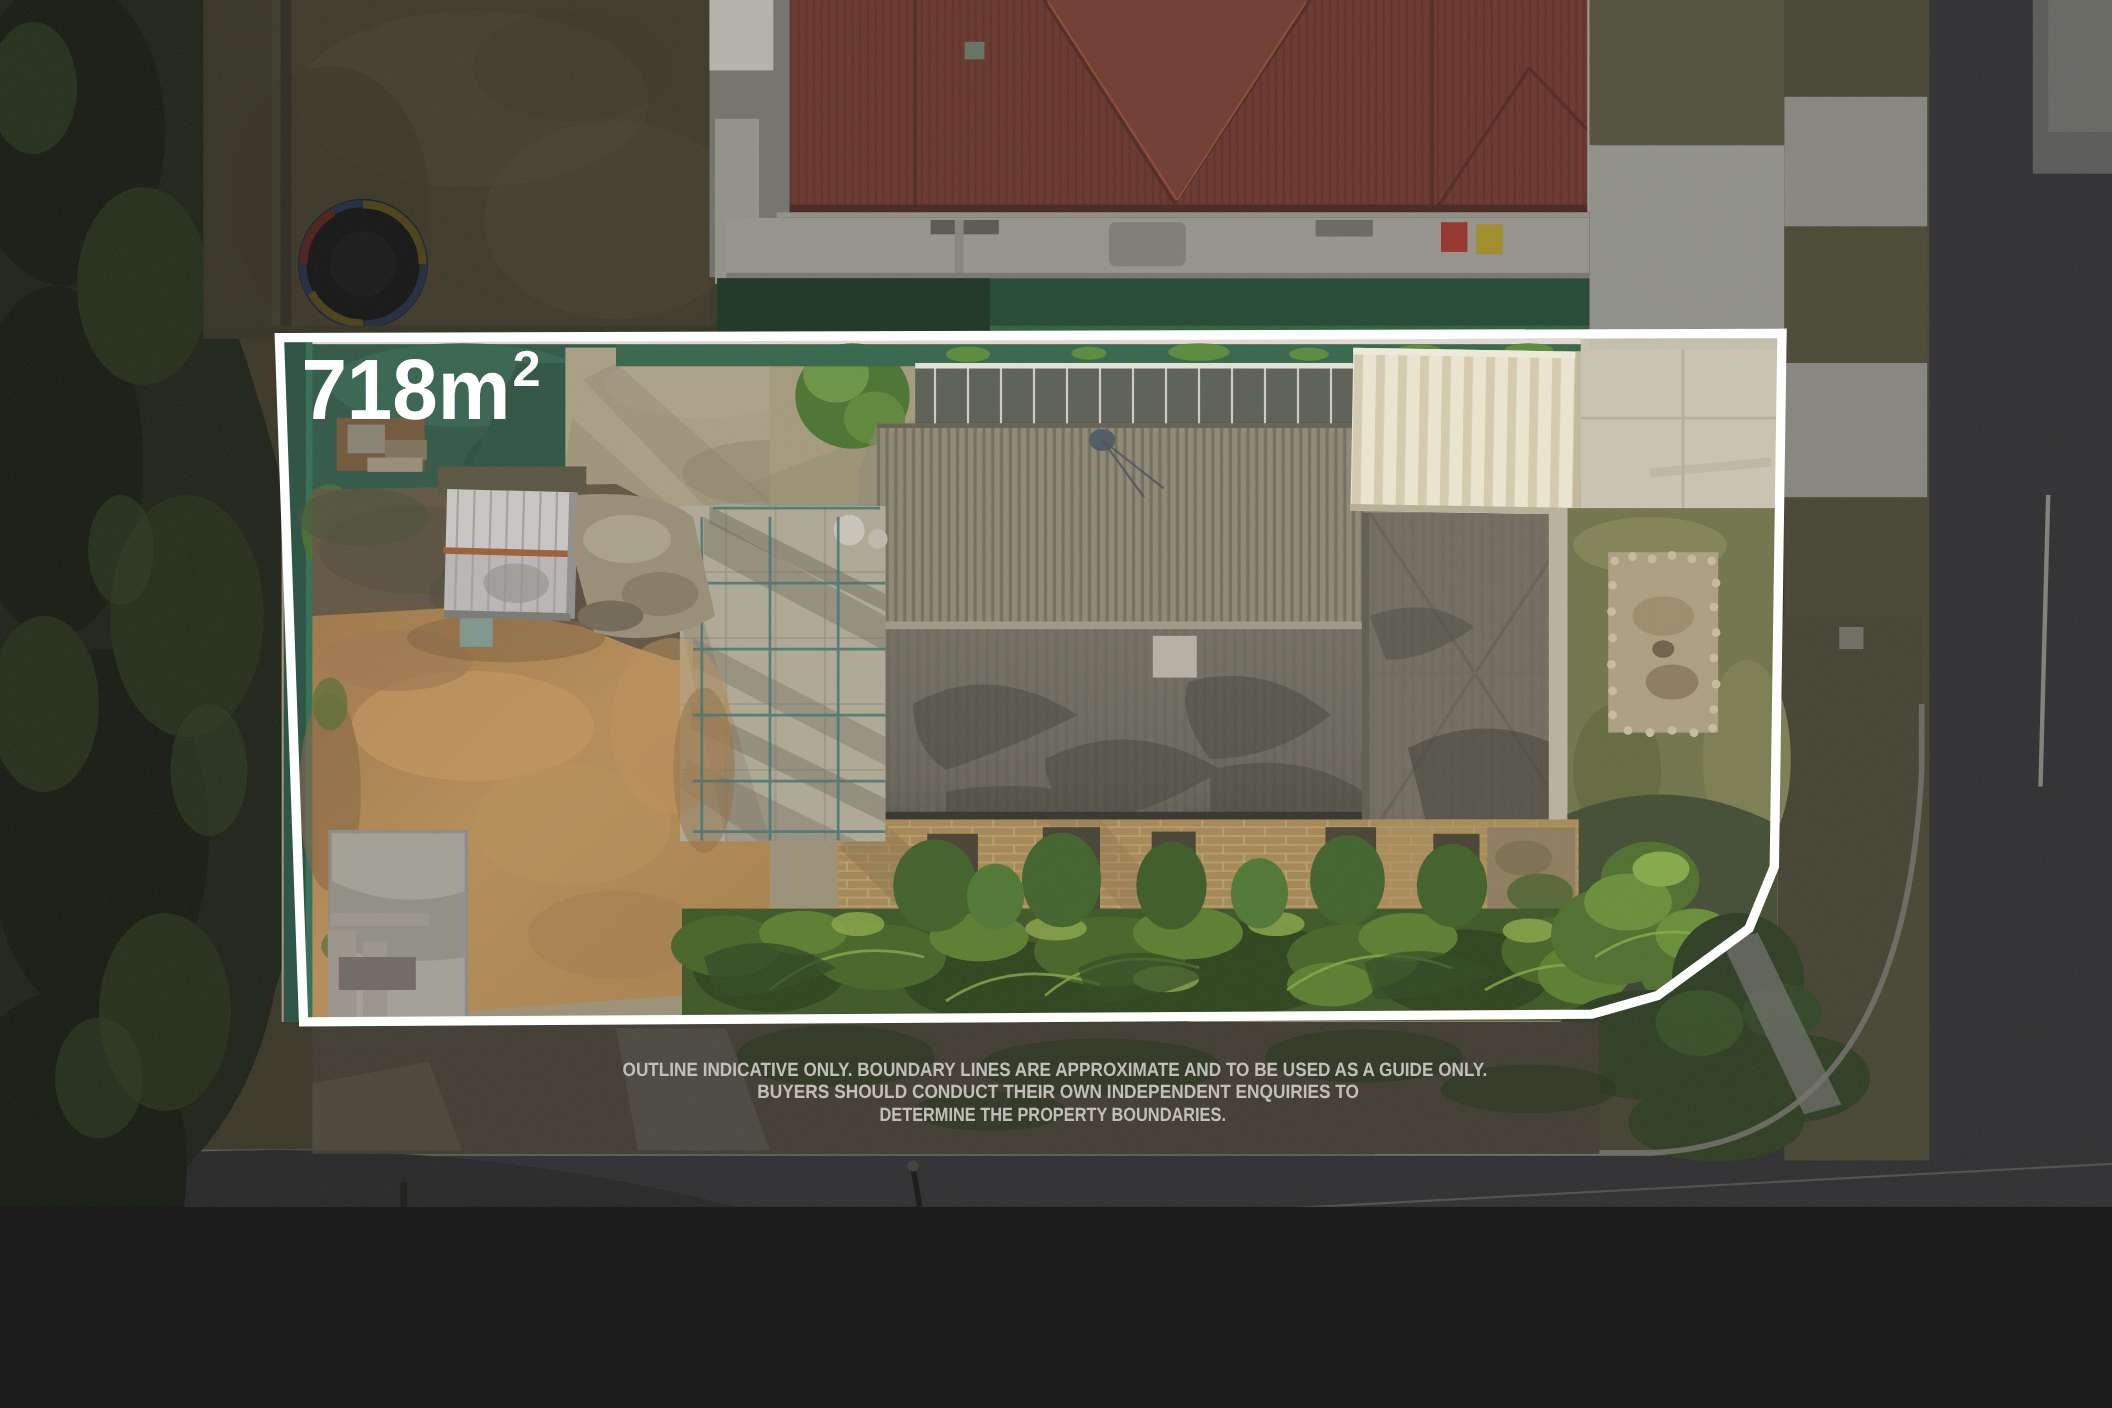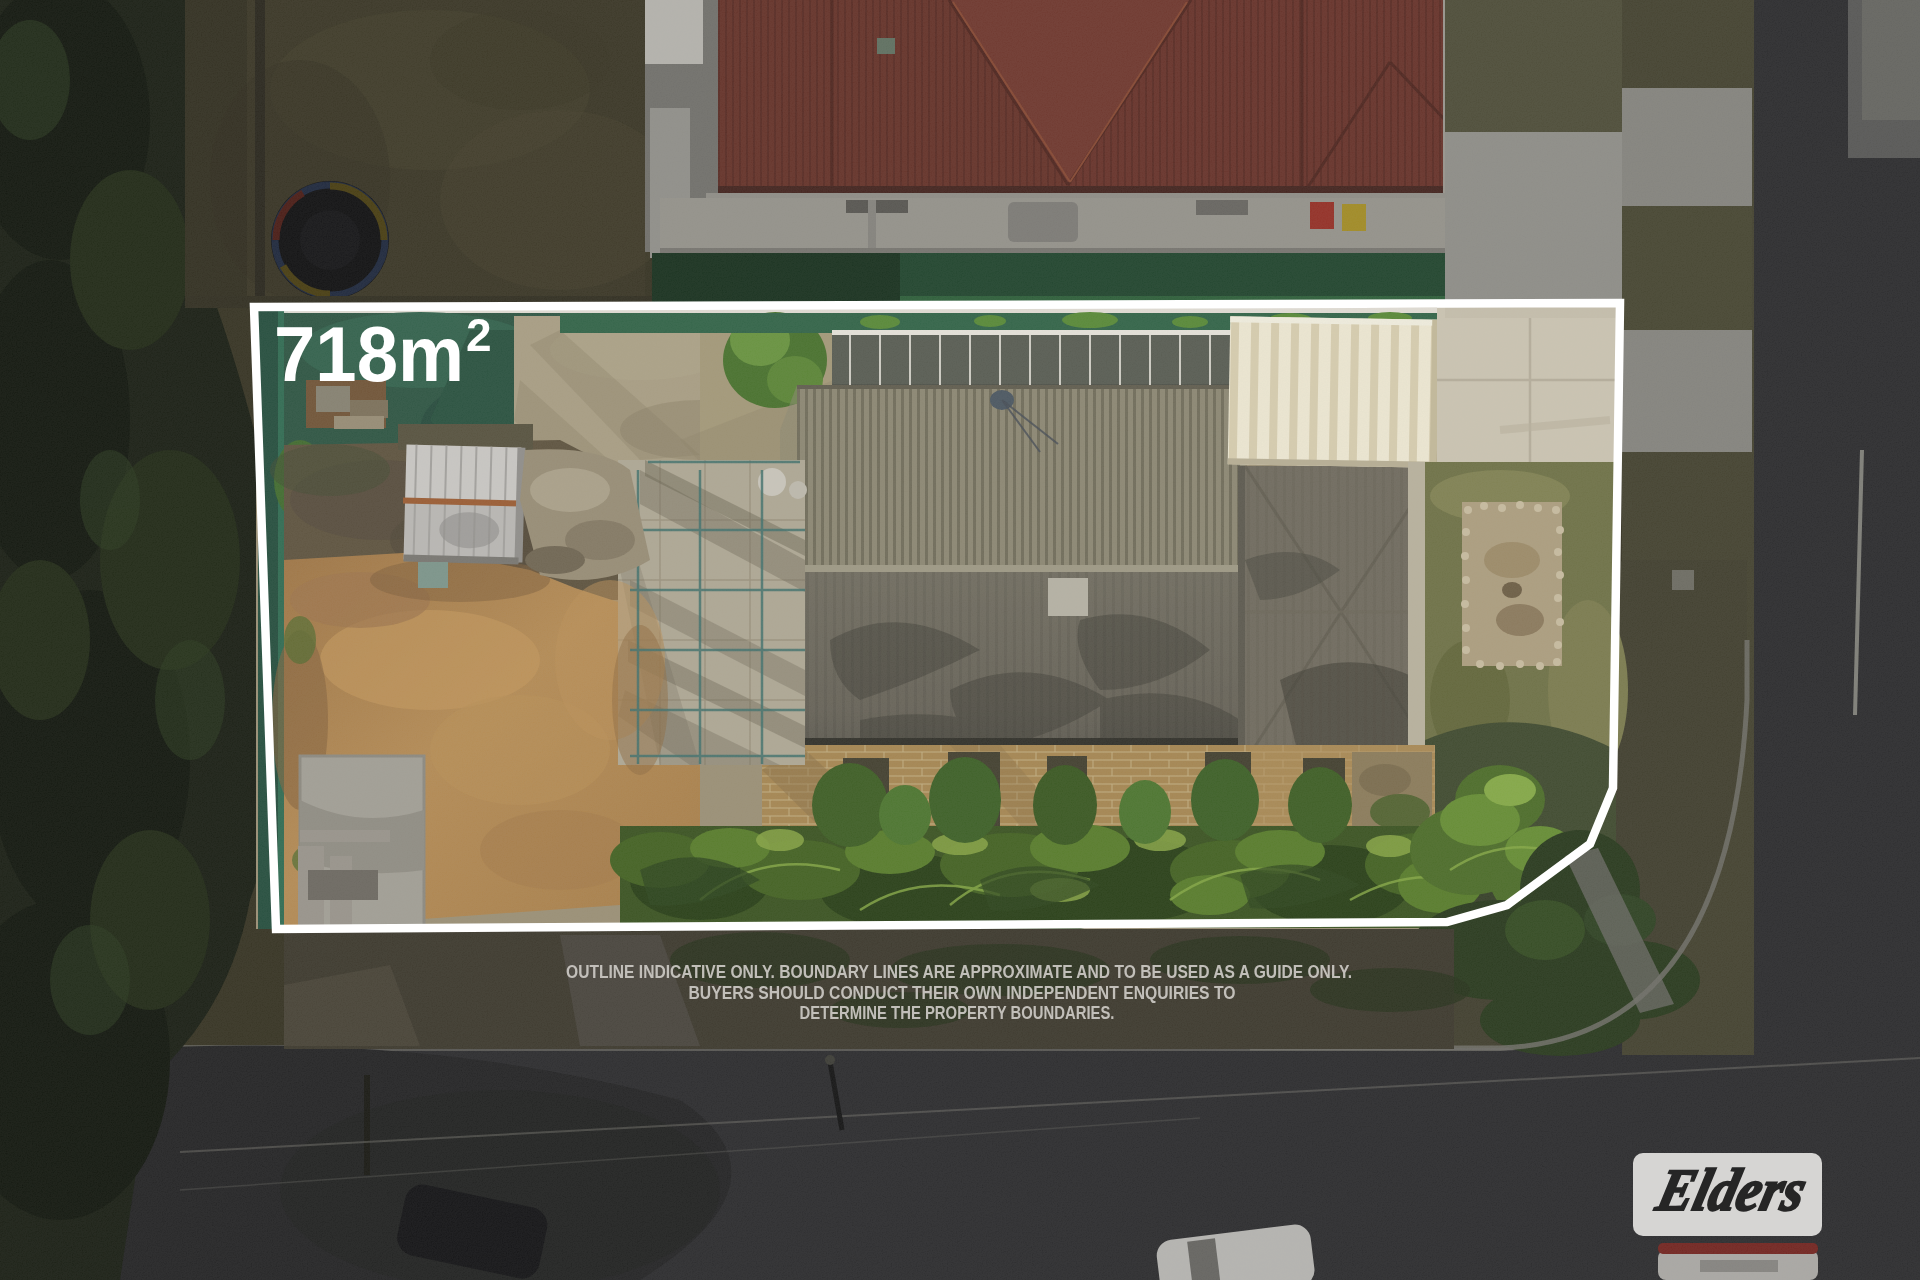--- a/index.html
+++ b/index.html
@@ -1,16 +1,16 @@
 <!DOCTYPE html>
 <html><head>
 <meta charset="utf-8">
 <style>
   html,body{margin:0;padding:0;background:#1c1c1c;}
-  #stage{position:relative;width:1920px;height:1280px;overflow:hidden;font-family:"Liberation Sans",sans-serif;}
+  #stage{position:relative;width:1920px;height:1097px;overflow:hidden;font-family:"Liberation Sans",sans-serif;}
   svg{display:block;}
 </style>
 </head>
 <body>
 <div id="stage">
 <svg width="1920" height="1280" viewBox="0 0 1920 1280">
 <defs>
   <pattern id="ribs" width="8" height="10" patternUnits="userSpaceOnUse">
     <rect width="8" height="10" fill="#8b8671"></rect>
     <rect x="5" width="3" height="10" fill="#6f6b58"></rect>

